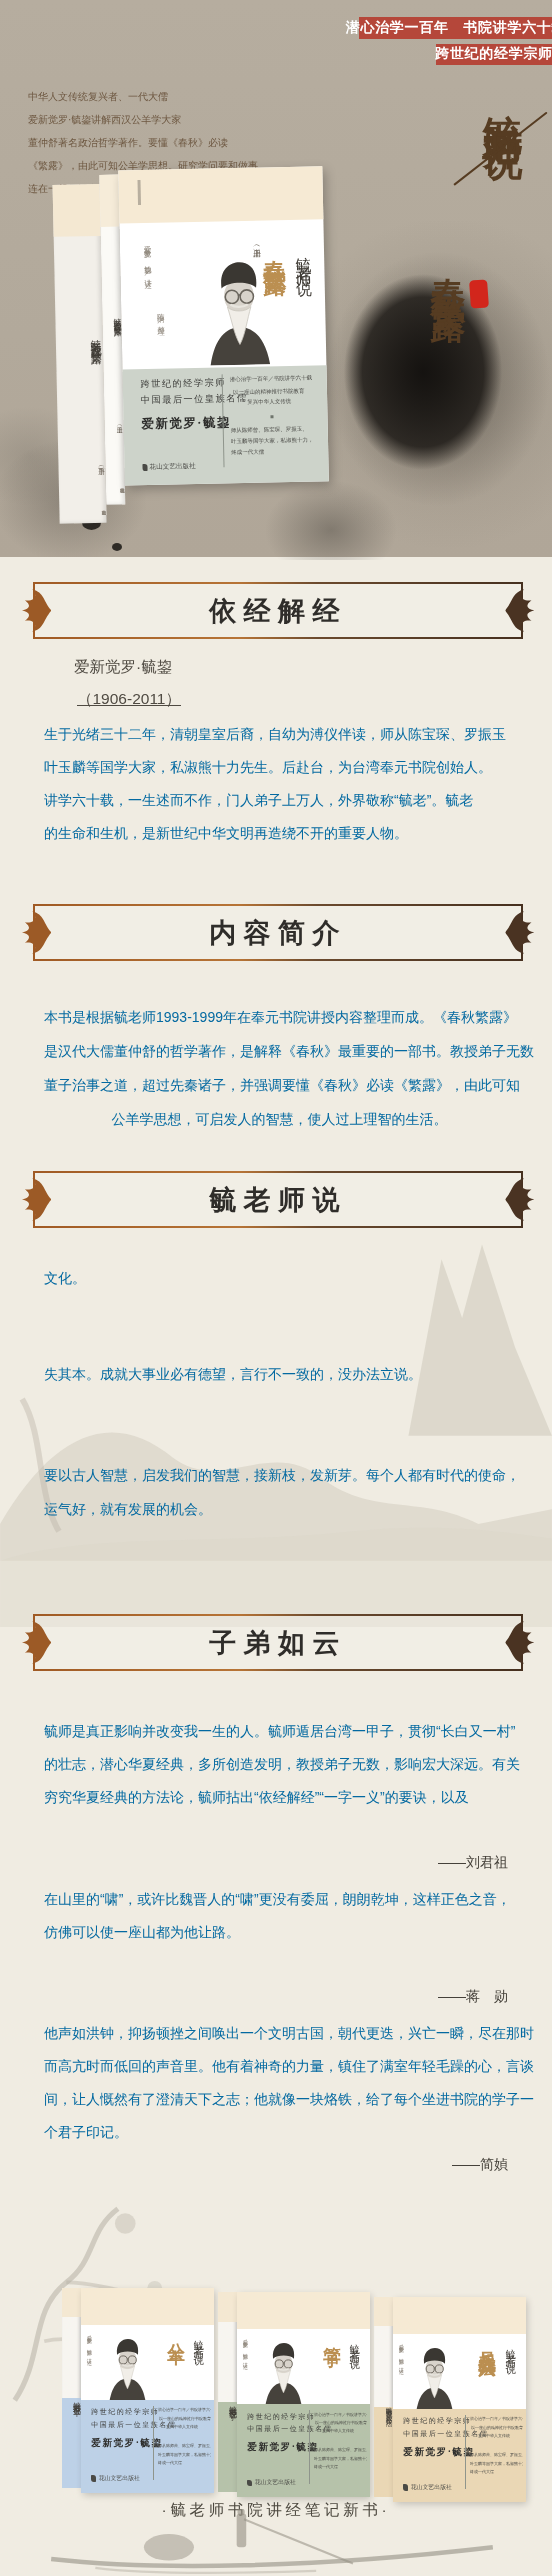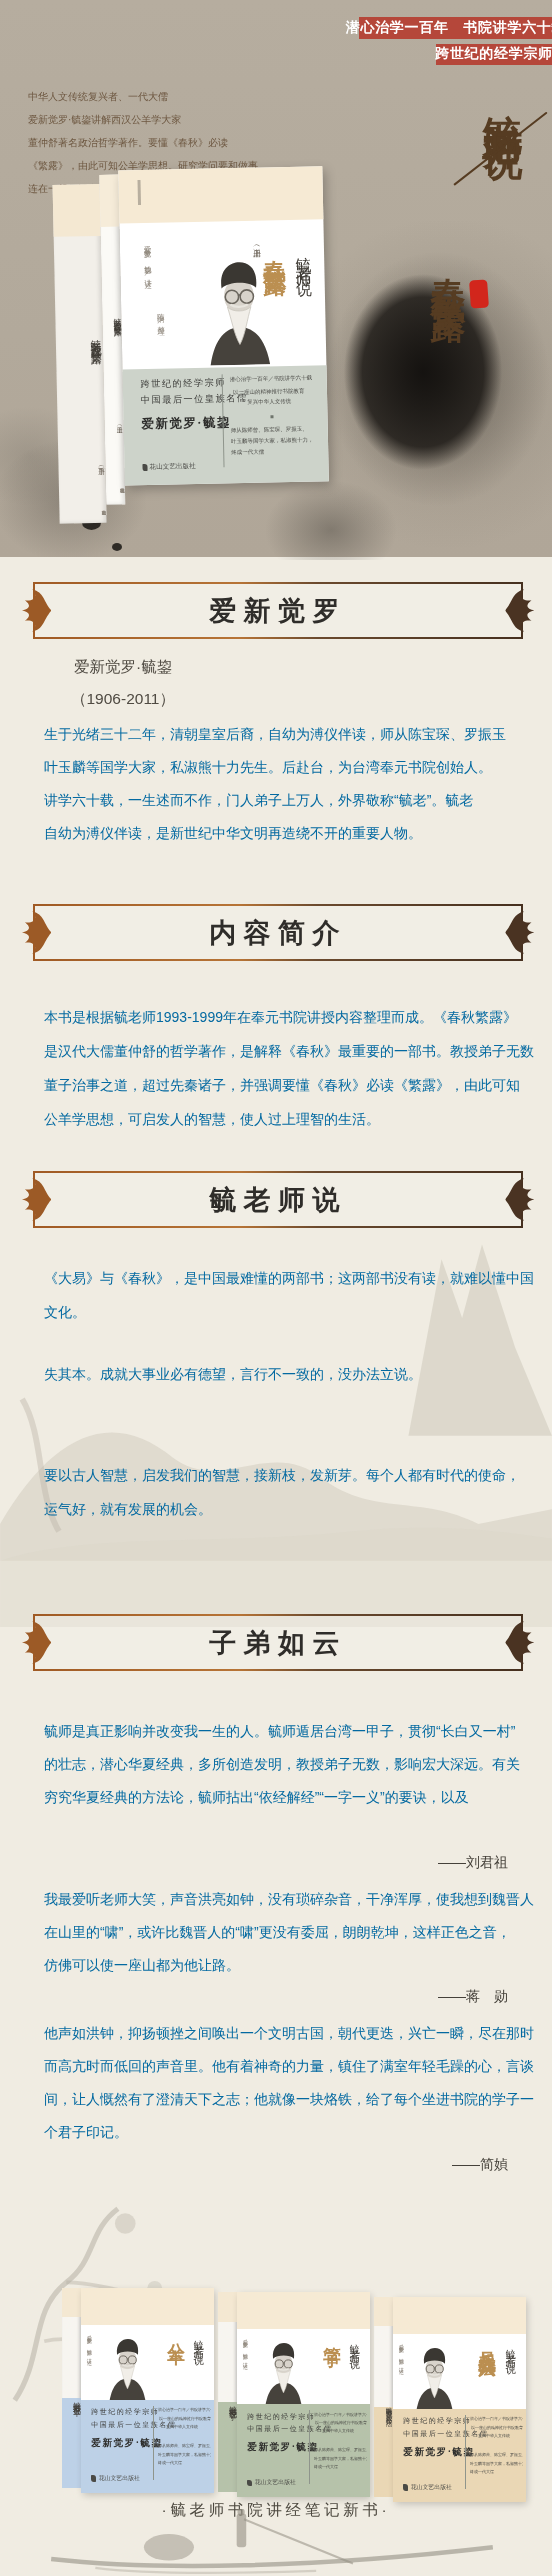--- a/index.html
+++ b/index.html
@@ -193,45 +193,45 @@
     <div class="orn" style="left:-13.3px;top:0;">
         <svg viewBox="0 0 40 72" width="29.4" height="53" fill="#9c5a26">
           <use href="#flourish"></use>
         </svg>
       </div>
     <div class="orn" style="right:-13.3px;top:0;transform:scaleX(-1);">
         <svg viewBox="0 0 40 72" width="29.4" height="53" fill="#4a3322">
           <use href="#flourish"></use>
         </svg>
       </div>
-    <div class="frame-title">爱新觉罗</div>
+    <div class="frame-title">依经解经</div>
   </div>
   <div class="small-label nowrap" style="top:657px;">爱新觉罗·毓鋆</div>
-  <div class="small-label nowrap" style="top:689px;left:71px;">（1906-2011）</div>
+  <div class="small-label nowrap" style="top:689px;left:77px;text-decoration:underline;">（1906-2011）</div>
   <div class="para" style="top:718px;">
     <div>生于光绪三十二年，清朝皇室后裔，自幼为溥仪伴读，师从陈宝琛、罗振玉</div>
     <div>叶玉麟等国学大家，私淑熊十力先生。后赴台，为台湾奉元书院创始人。</div>
     <div>讲学六十载，一生述而不作，门人弟子上万人，外界敬称“毓老”。毓老</div>
-    <div>自幼为溥仪伴读，是新世纪中华文明再造绕不开的重要人物。</div>
+    <div>的生命和生机，是新世纪中华文明再造绕不开的重要人物。</div>
   </div>
 
   <div class="frame" style="top:904px;">
     <div class="orn" style="left:-13.3px;top:0;">
         <svg viewBox="0 0 40 72" width="29.4" height="53" fill="#9c5a26">
           <use href="#flourish"></use>
         </svg>
       </div>
     <div class="orn" style="right:-13.3px;top:0;transform:scaleX(-1);">
         <svg viewBox="0 0 40 72" width="29.4" height="53" fill="#4a3322">
           <use href="#flourish"></use>
         </svg>
       </div>
     <div class="frame-title">内容简介</div>
   </div>
-  <div class="para" style="top:1000px;line-height:34px;">
+  <div class="para" style="top:1000px;line-height:34px;text-align:center;">
     <div>本书是根据毓老师1993-1999年在奉元书院讲授内容整理而成。《春秋繁露》</div>
     <div>是汉代大儒董仲舒的哲学著作，是解释《春秋》最重要的一部书。教授弟子无数</div>
     <div>董子治事之道，超过先秦诸子，并强调要懂《春秋》必读《繁露》，由此可知</div>
     <div>公羊学思想，可启发人的智慧，使人过上理智的生活。</div>
   </div>
 
   <div class="frame" style="top:1171px;">
     <div class="orn" style="left:-13.3px;top:0;">
         <svg viewBox="0 0 40 72" width="29.4" height="53" fill="#9c5a26">
           <use href="#flourish"></use>
@@ -246,21 +246,20 @@
   </div>
 
   <svg class="deco" style="left:0;top:1215px;" width="552" height="412" viewBox="0 0 750 560">
     <path d="M555,300 L600,60 L628,140 L655,40 L700,180 L750,300 Z" fill="#c6c0b1" opacity="0.45"></path>
     <path d="M0,420 C70,300 150,260 235,330 C300,380 370,300 440,360 C510,410 570,380 650,420 L750,400 L750,470 L0,470 Z" fill="#cfc9bb" opacity="0.5"></path>
     <path d="M0,470 C120,430 300,450 480,430 C600,418 680,430 750,440 L750,560 L0,560 Z" fill="#dcd7c9" opacity="0.5"></path>
     <path d="M30,250 C60,300 50,380 80,430" stroke="#b8b2a4" stroke-width="8" fill="none" opacity="0.4"></path>
   </svg>
 
   <div class="para" style="top:1261px;line-height:34px;">
-    <div>《大易》与《春秋》，是中国最难懂的两部书；这两部书没有读，就难以懂中国</div>
     <div>文化。</div>
   </div>
   <div class="para" style="top:1357px;line-height:34px;">
     <div>失其本。成就大事业必有德望，言行不一致的，没办法立说。</div>
   </div>
   <div class="para" style="top:1458px;line-height:34px;">
     <div>要以古人智慧，启发我们的智慧，接新枝，发新芽。每个人都有时代的使命，</div>
     <div>运气好，就有发展的机会。</div>
   </div>
 
@@ -279,21 +278,20 @@
   </div>
 
   <div class="para" style="top:1715px;">
     <div>毓师是真正影响并改变我一生的人。毓师遁居台湾一甲子，贯彻“长白又一村”</div>
     <div>的壮志，潜心华夏经典，多所创造发明，教授弟子无数，影响宏大深远。有关</div>
     <div>穷究华夏经典的方法论，毓师拈出“依经解经”“一字一义”的要诀，以及</div>
   </div>
   <div class="attr" style="top:1854px;">——刘君祖</div>
 
   <div class="para" style="top:1883px;">
-    <div>我最爱听老师大笑，声音洪亮如钟，没有琐碎杂音，干净浑厚，使我想到魏晋人</div>
     <div>在山里的“啸”，或许比魏晋人的“啸”更没有委屈，朗朗乾坤，这样正色之音，</div>
     <div>仿佛可以使一座山都为他让路。</div>
   </div>
   <div class="attr" style="top:1988px;">——蒋　勋</div>
 
   <div class="para" style="top:2017px;">
     <div>他声如洪钟，抑扬顿挫之间唤出一个文明古国，朝代更迭，兴亡一瞬，尽在那时</div>
     <div>而高亢时而低回的声音里。他有着神奇的力量，镇住了满室年轻毛躁的心，言谈</div>
     <div>间，让人慨然有了澄清天下之志；他就像一块烙铁，给了每个坐进书院的学子一</div>
     <div>个君子印记。</div>

